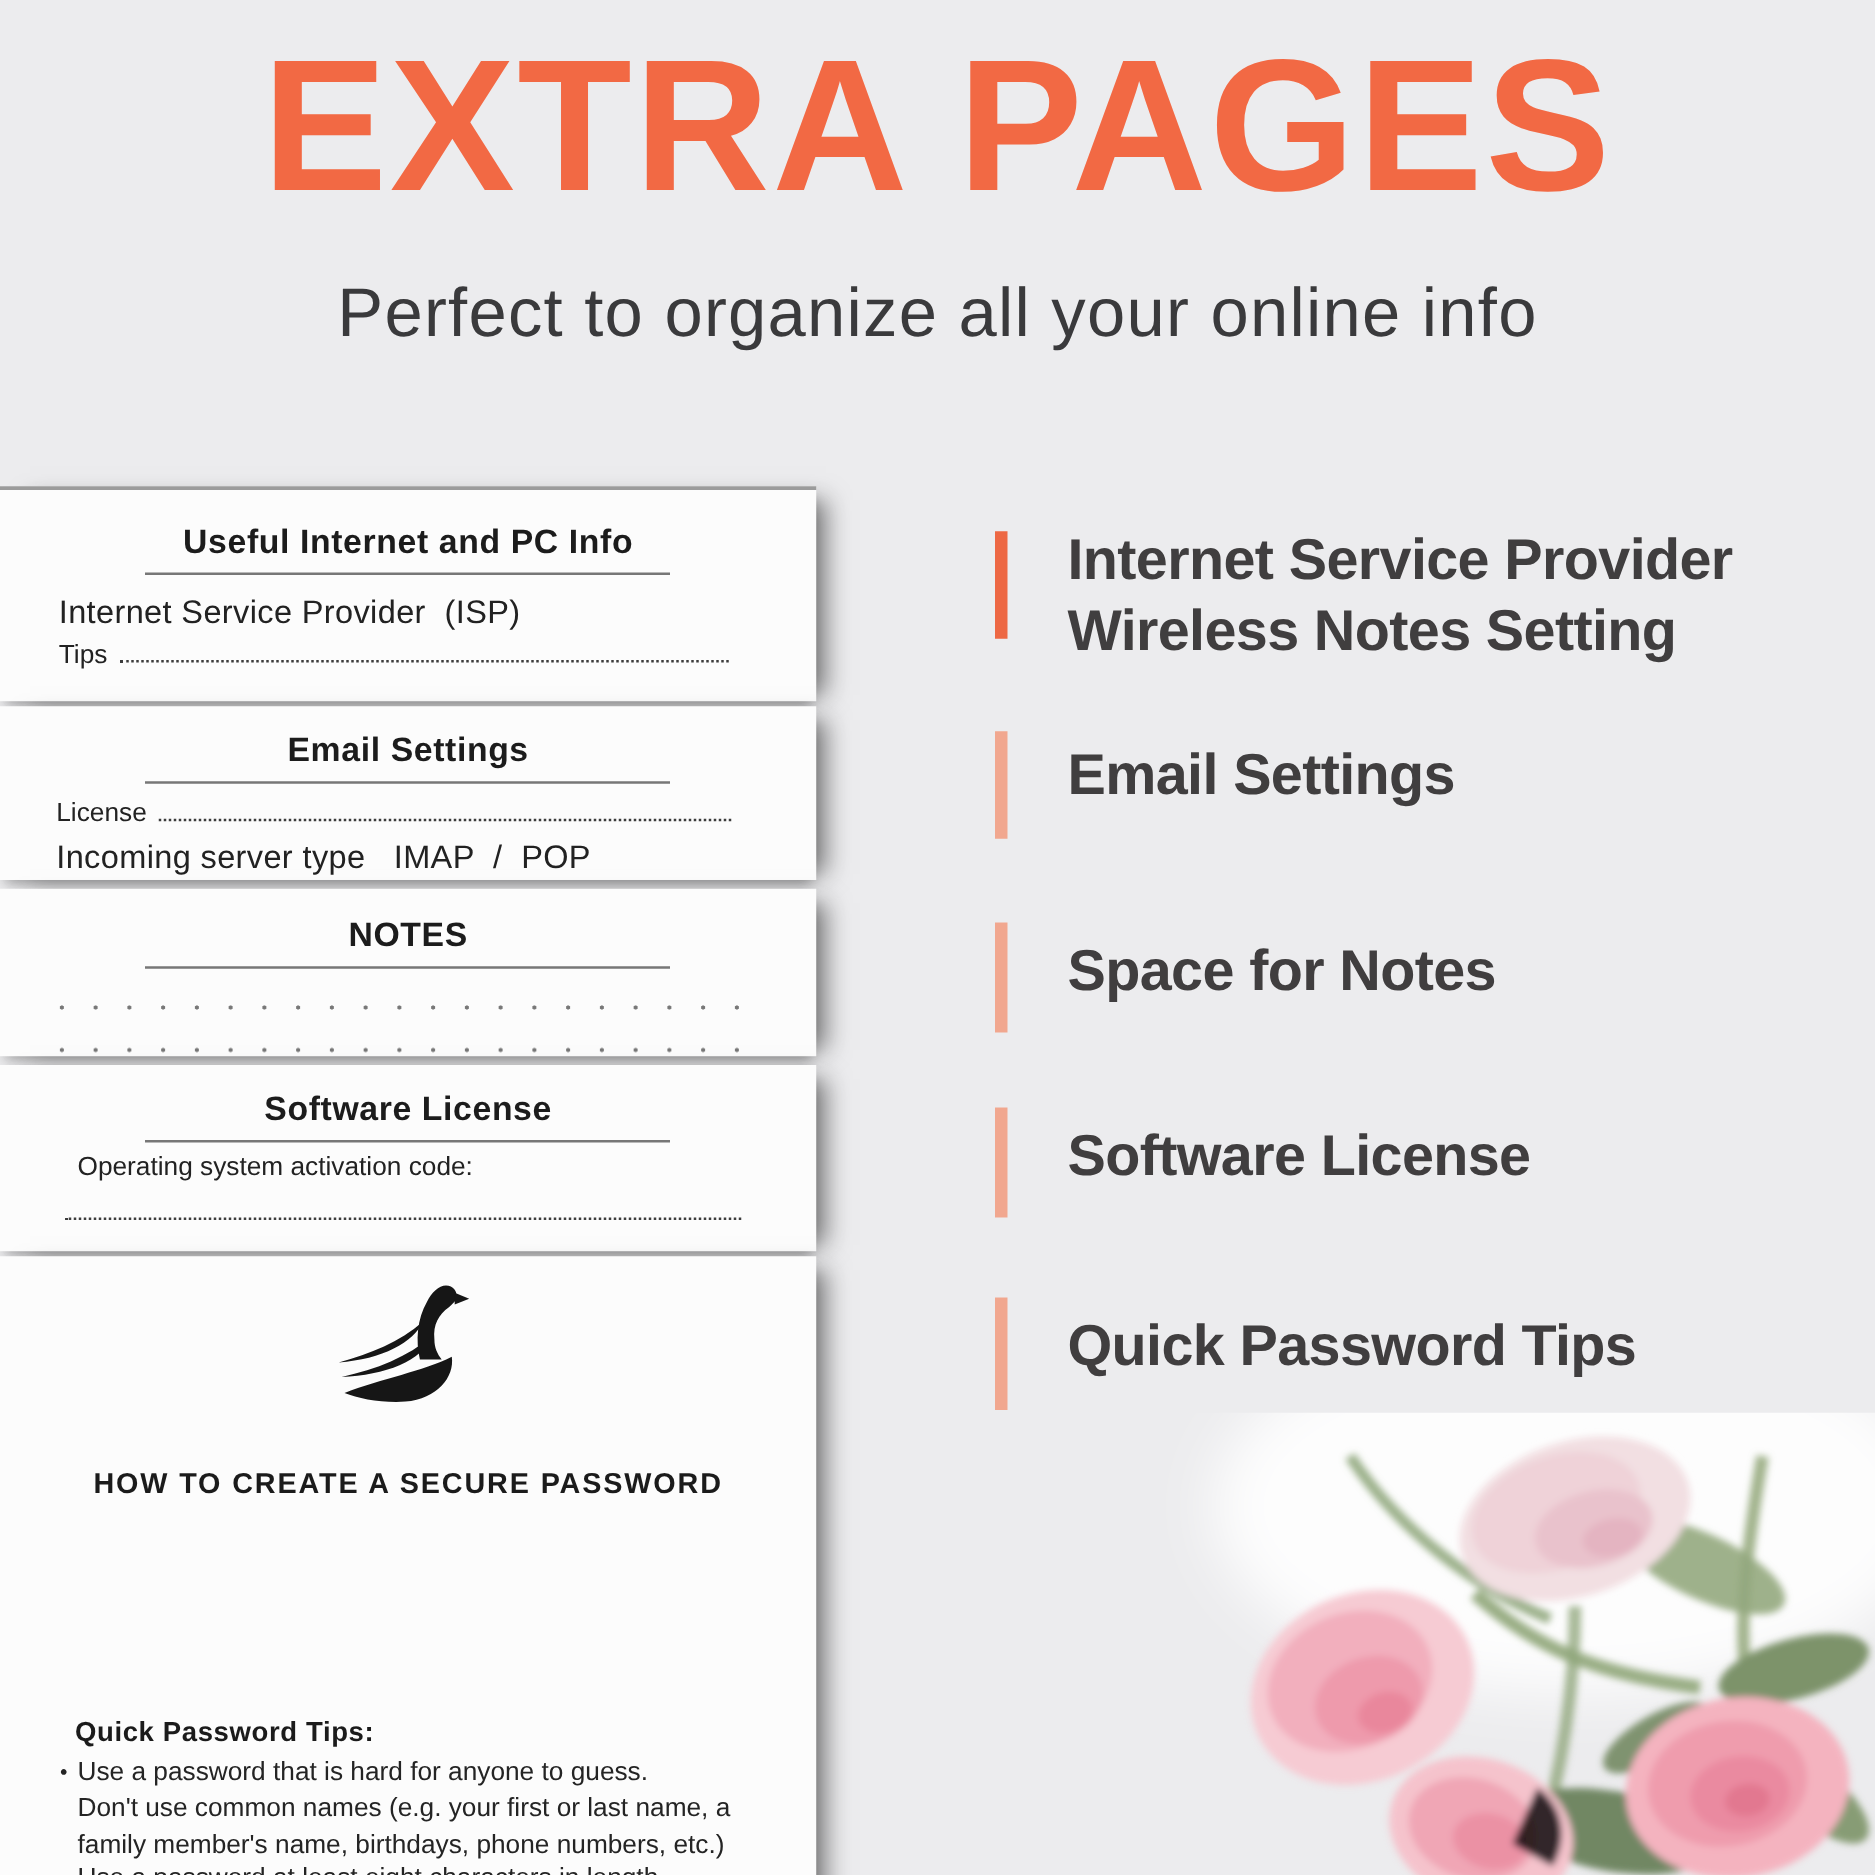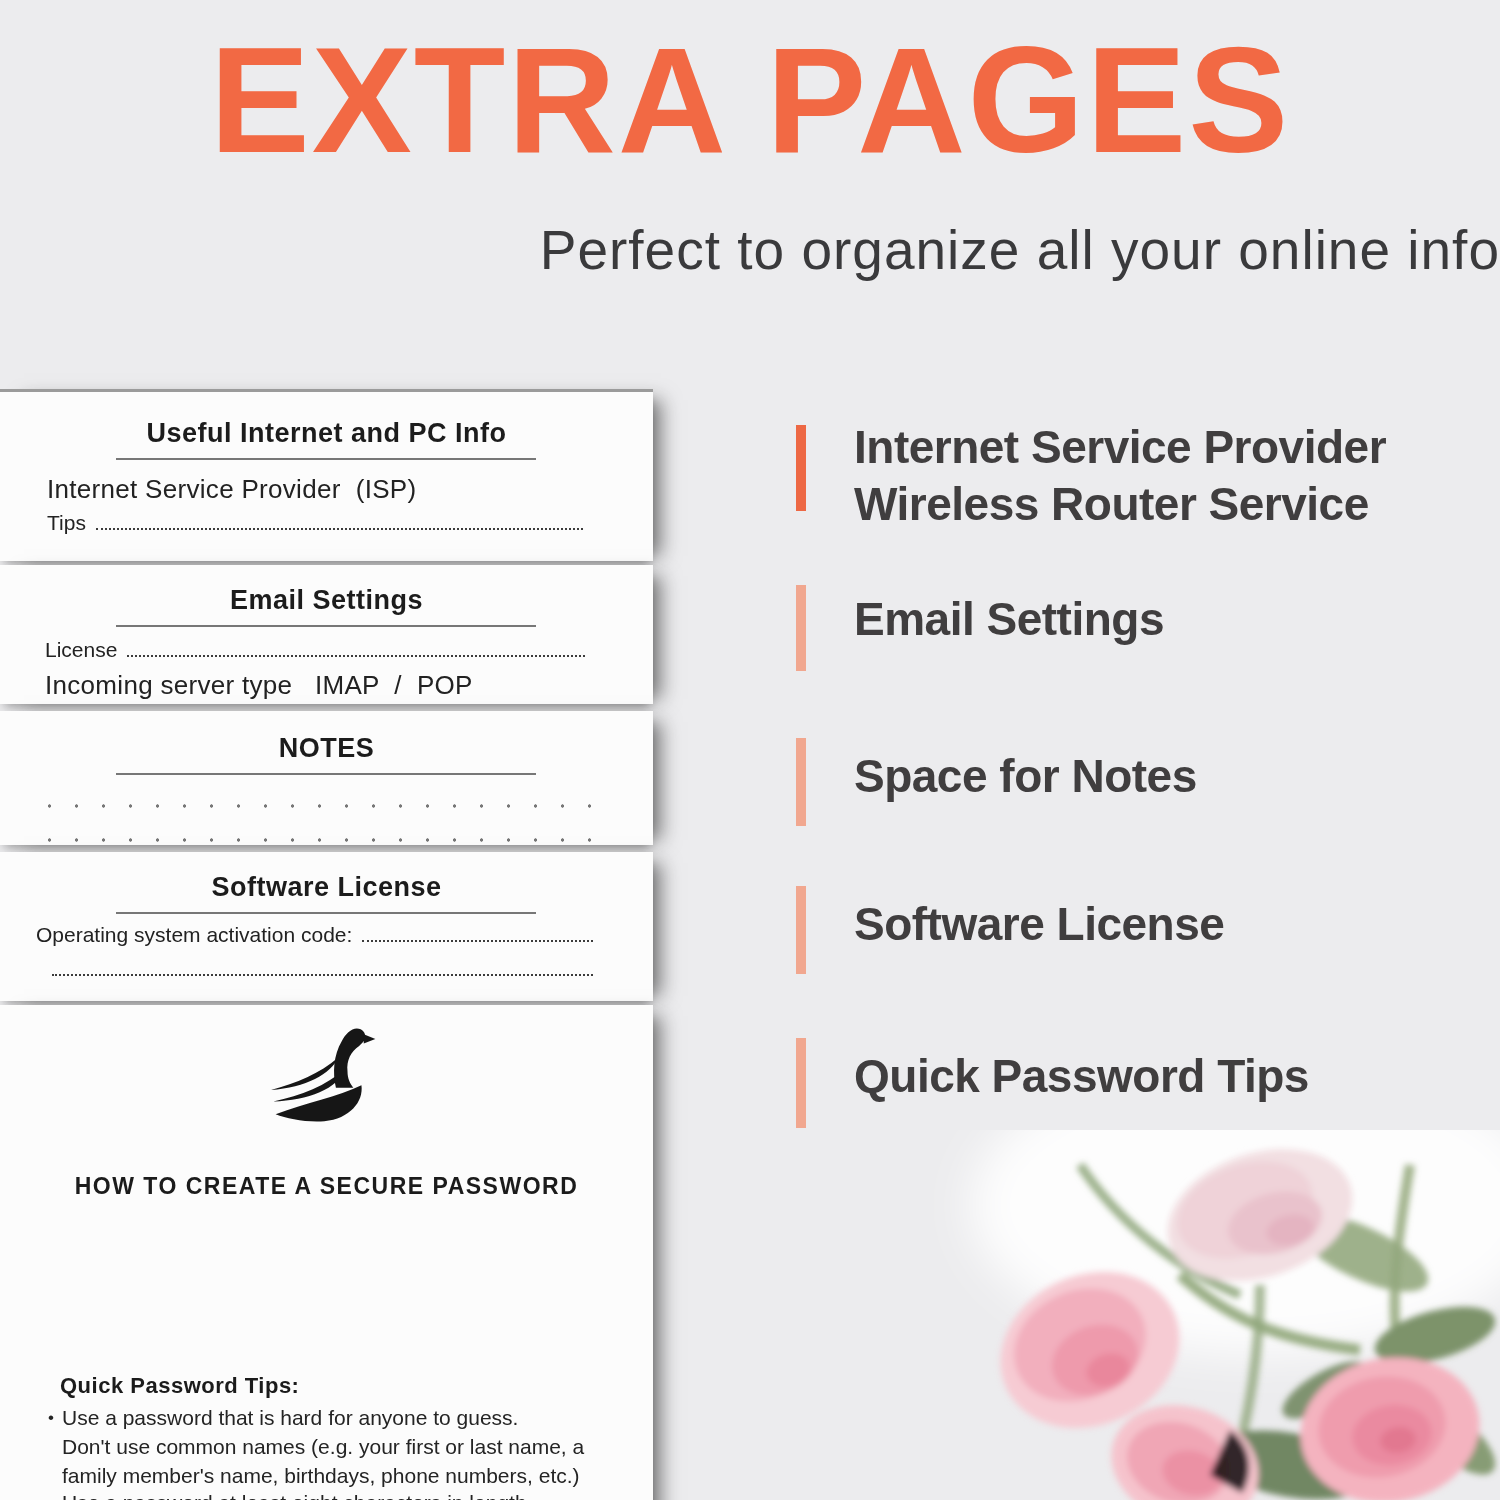--- a/index.html
+++ b/index.html
@@ -3,21 +3,21 @@
 <meta charset="utf-8">
 <style>
   html,body{margin:0;padding:0;}
   body{width:1500px;height:1500px;overflow:hidden;background:#ECECEE;
        font-family:"Liberation Sans", sans-serif;}
   .canvas{position:relative;width:1500px;height:1500px;background:#ECECEE;overflow:hidden;}
 
   
   .title{position:absolute;top:18px;left:0;width:100%;text-align:center;margin:0;
          font-size:150px;font-weight:bold;letter-spacing:2px;color:#F26944;line-height:1.1;}
-  .subtitle{position:absolute;top:218px;left:0;width:100%;text-align:right;margin:0;
+  .subtitle{position:absolute;top:218px;left:0;width:100%;text-align:center;margin:0;
             font-size:55px;font-weight:400;color:#3A3A3C;letter-spacing:1px;}
 
   
   .card,.page{position:absolute;left:0;width:653px;background:#FCFCFC;
         box-shadow:16px 3px 18px -8px rgba(30,30,30,0.55), 0 7px 10px -4px rgba(30,30,30,0.35);}
   .card1{top:389px;height:169px;border-top:3px solid #9b9b9b;}
   .card2{top:565px;height:139px;}
   .card3{top:711px;height:134px;}
   .card4{top:852px;height:149px;}
   .page {top:1005px;height:624px;overflow:hidden;}
@@ -38,21 +38,21 @@
   .addr-row{top:72px;left:45px;right:68px;}
   .server-label{top:105px;left:45px;text-align:center;}
   .server-value{top:105px;left:315px;}
 
   .card3 .card-h{top:22px;} .card3 .hr{top:62px;}
   .dotgrid{position:absolute;left:32px;right:40px;top:72px;height:62px;
            background-image:radial-gradient(circle, #777 1.4px, transparent 1.9px);
            background-size:27px 34px;background-position:4px 6px;}
 
   .card4 .card-h{top:20px;} .card4 .hr{top:60px;}
-  .code-row{top:70px;left:36px;right:60px;}
+  .code-row{top:70px;left:52px;right:60px;flex-direction:column;}
   .lic-line2{top:122px;left:52px;right:60px;}
 
   
   .swan{position:absolute;left:262px;top:20px;width:120px;height:116px;}
   .howto-h{position:absolute;top:168px;left:0;width:100%;text-align:center;margin:0;
            font-size:23px;font-weight:bold;color:#1b1b1b;letter-spacing:1.5px;}
   .intro{position:absolute;top:222px;left:55px;width:578px;margin:0;
          font-size:21px;line-height:31px;color:#242424;text-indent:8px;white-space:pre-wrap;}
   .tips-h{position:absolute;top:368px;left:60px;margin:0;
           font-size:22px;font-weight:bold;color:#1b1b1b;letter-spacing:0.5px;}
@@ -141,21 +141,21 @@
     </div>
     <div class="tip tip2">
       <span class="bullet">•</span>
       <span class="tip-text">Use a password at least eight characters in length</span>
     </div>
   </section>
 
   <div class="feature f1">
     <span class="bar"></span>
     <span class="flabel">Internet Service Provider
-Wireless Router Service</span>
+Wireless Notes Setting</span>
   </div>
   <div class="feature f2">
     <span class="bar"></span>
     <span class="flabel">Email Settings</span>
   </div>
   <div class="feature f3">
     <span class="bar"></span>
     <span class="flabel">Space for Notes</span>
   </div>
   <div class="feature f4">

